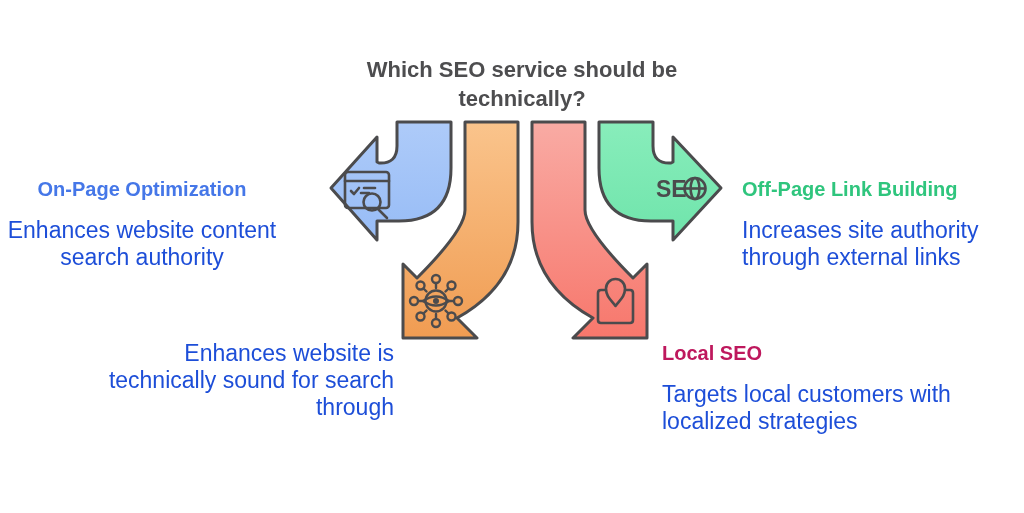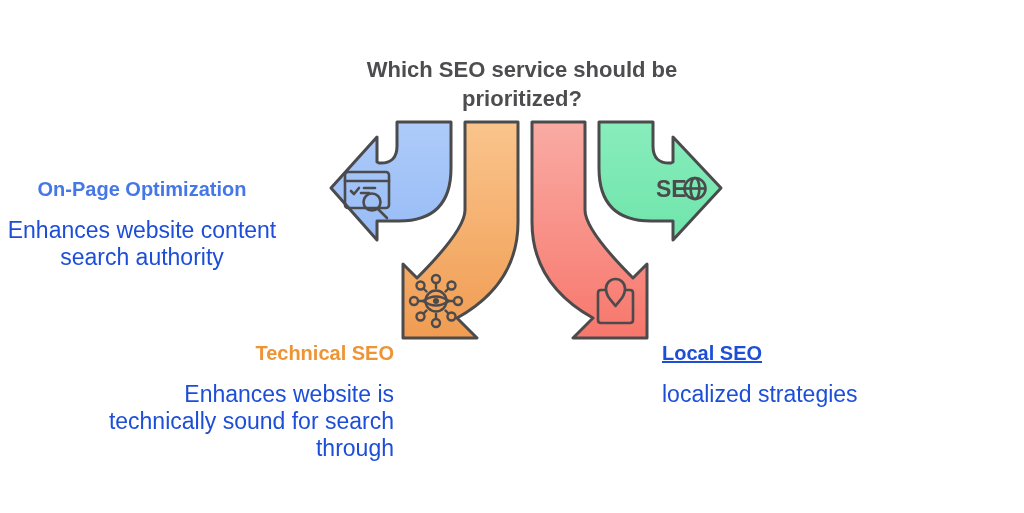--- a/index.html
+++ b/index.html
@@ -15,33 +15,33 @@
   .tb{position:absolute;}
   .tb .h{font-size:20px;line-height:26px;font-weight:bold;margin-bottom:15px;}
   .tb .d{font-size:23px;line-height:27px;color:#1d4ed8;}
   .tb-onpage{top:176px;right:732px;width:300px;text-align:center;}
   .tb-offpage{top:176px;left:742px;width:280px;text-align:left;}
   .tb-technical{top:340px;right:630px;width:330px;text-align:right;}
   .tb-local{top:340px;left:662px;width:340px;text-align:left;}
   .c-blue{color:#4577e8;}
   .c-green{color:#2fc57d;}
   .c-orange{color:#ee9434;}
-  .c-red{color:#1d4ed8;text-decoration:underline;}
+  .c-red{color:#be185d;}
   .se-label{
     font-family:"Liberation Sans",sans-serif;font-size:23px;font-weight:bold;fill:#4b4b4d;
   }
 </style>
 </head>
 <body>
 
 <div class="canvas">
 
   <div class="title">
     <div>Which SEO service should be</div>
-    <div>prioritized?</div>
+    <div>technically?</div>
   </div>
 
   <svg class="arrow-svg" width="1024" height="513" viewBox="0 0 1024 513">
     <defs>
       <linearGradient id="gBlue" x1="0" y1="0" x2="0" y2="1">
         <stop offset="0" stop-color="#aecbf9"></stop>
           <stop offset="1" stop-color="#97bcf6"></stop>
       </linearGradient>
       <linearGradient id="gOrange" x1="0" y1="0" x2="0" y2="1">
         <stop offset="0" stop-color="#fac48c"></stop>
@@ -113,30 +113,37 @@
   </svg>
 
   <div class="tb tb-onpage">
     <div class="h c-blue">On-Page Optimization</div>
     <div class="d">
       <div>Enhances website content</div>
       <div>search authority</div>
     </div>
   </div>
 
+  <div class="tb tb-offpage">
+    <div class="h c-green">Off-Page Link Building</div>
+    <div class="d">
+      <div>Increases site authority</div>
+      <div>through external links</div>
+    </div>
+  </div>
 
   <div class="tb tb-technical">
-    <div class="h c-orange">Technical SEO</div>
     <div class="d">
       <div>Enhances website is</div>
       <div>technically sound for search</div>
       <div>through</div>
     </div>
   </div>
 
   <div class="tb tb-local">
     <div class="h c-red">Local SEO</div>
     <div class="d">
+      <div>Targets local customers with</div>
       <div>localized strategies</div>
     </div>
   </div>
 
 </div>
 
 </body></html>

